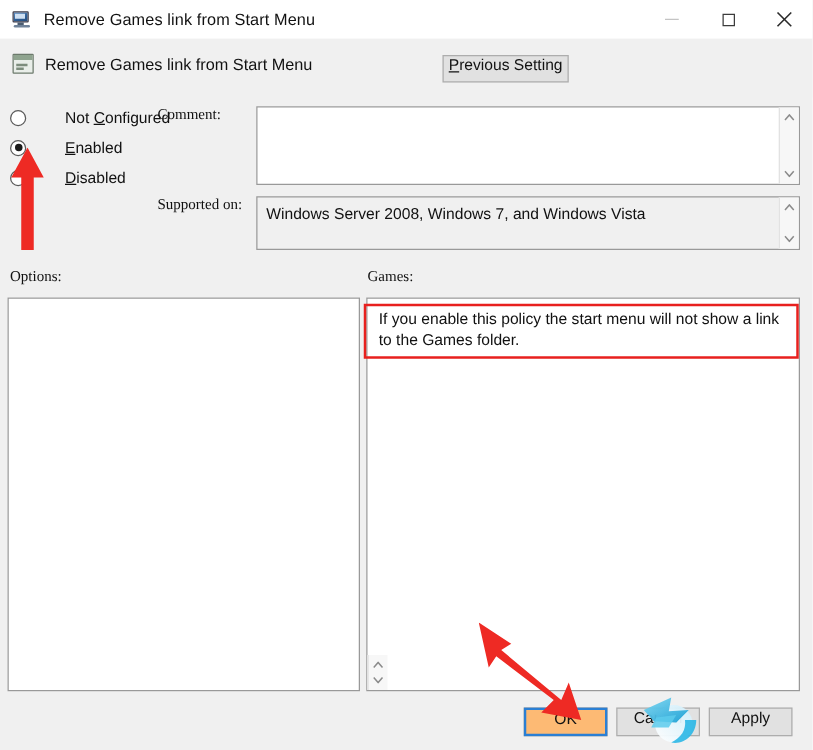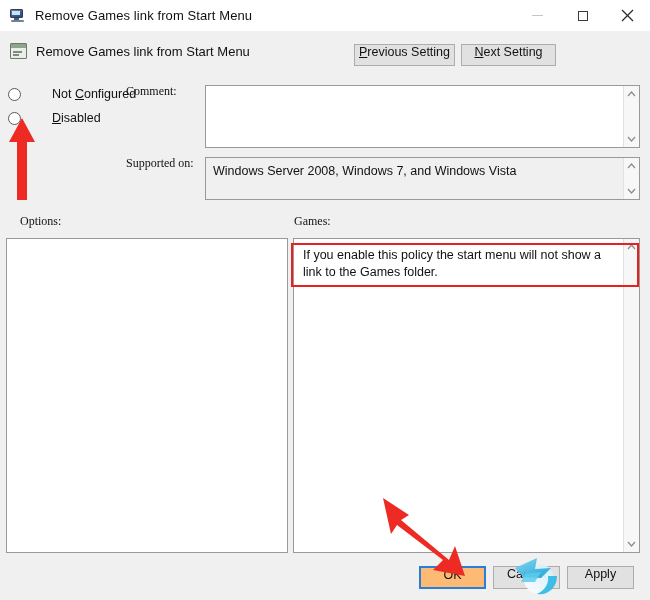--- a/index.html
+++ b/index.html
@@ -225,21 +225,21 @@
   
   .lbl {
     position: absolute;
     font-size: 12px;
     color: #111111;
     white-space: nowrap;
     font-family: Liberation Serif, serif;
   }
   .lbl-comment   { left: 126px; top: 84px; }
   .lbl-supported { left: 126px; top: 156px; }
-  .lbl-options   { left: 20px;   top: 214px; }
+  .lbl-options   { left: 8px;   top: 214px; }
   .lbl-help      { left: 294px; top: 214px; }
 
   .field {
     position: absolute;
     border: 1px solid #999999;
     box-sizing: border-box;
     display: flex;
   }
   .field-comment {
     left: 205px; top: 85px;
@@ -292,20 +292,21 @@
     box-sizing: border-box;
   }
   .panel-help {
     position: absolute;
     left: 293px; top: 238px;
     width: 347px; height: 315px;
     background: #ffffff;
     border: 1px solid #999999;
     box-sizing: border-box;
     display: flex;
+    flex-direction: column;
   }
   .help-body {
     flex: 1 1 auto;
     padding: 8px 10px 0 9px;
     overflow: hidden;
   }
   .help-p {
     margin: 0 0 15px 0;
     font-size: 12.5px;
     line-height: 16.5px;
@@ -417,31 +418,32 @@
       <div class="hi-bar"></div>
       <div class="hi-l1"></div>
       <div class="hi-l2"></div>
     </div>
     <div class="header-title">Remove Games link from Start Menu</div>
   </div>
 
   <div class="btn btn-prev">
     <span><u>P</u>revious Setting</span>
   </div>
-  <div class="btn btn-next">
-    <span><u>N</u>ext Setting</span>
-  </div>
 
   <div class="radio-group">
 
     <div class="radio-row">
       <div class="radio-mark"></div>
       <div class="radio-label">Not <u>C</u>onfigured</div>
     </div>
 
+    <div class="radio-row">
+      <div class="radio-mark checked"></div>
+      <div class="radio-label"><u>E</u>nabled</div>
+    </div>
 
     <div class="radio-row">
       <div class="radio-mark"></div>
       <div class="radio-label"><u>D</u>isabled</div>
     </div>
 
   </div>
 
   <div class="lbl lbl-comment">Comment:</div>
   <div class="field field-comment">

